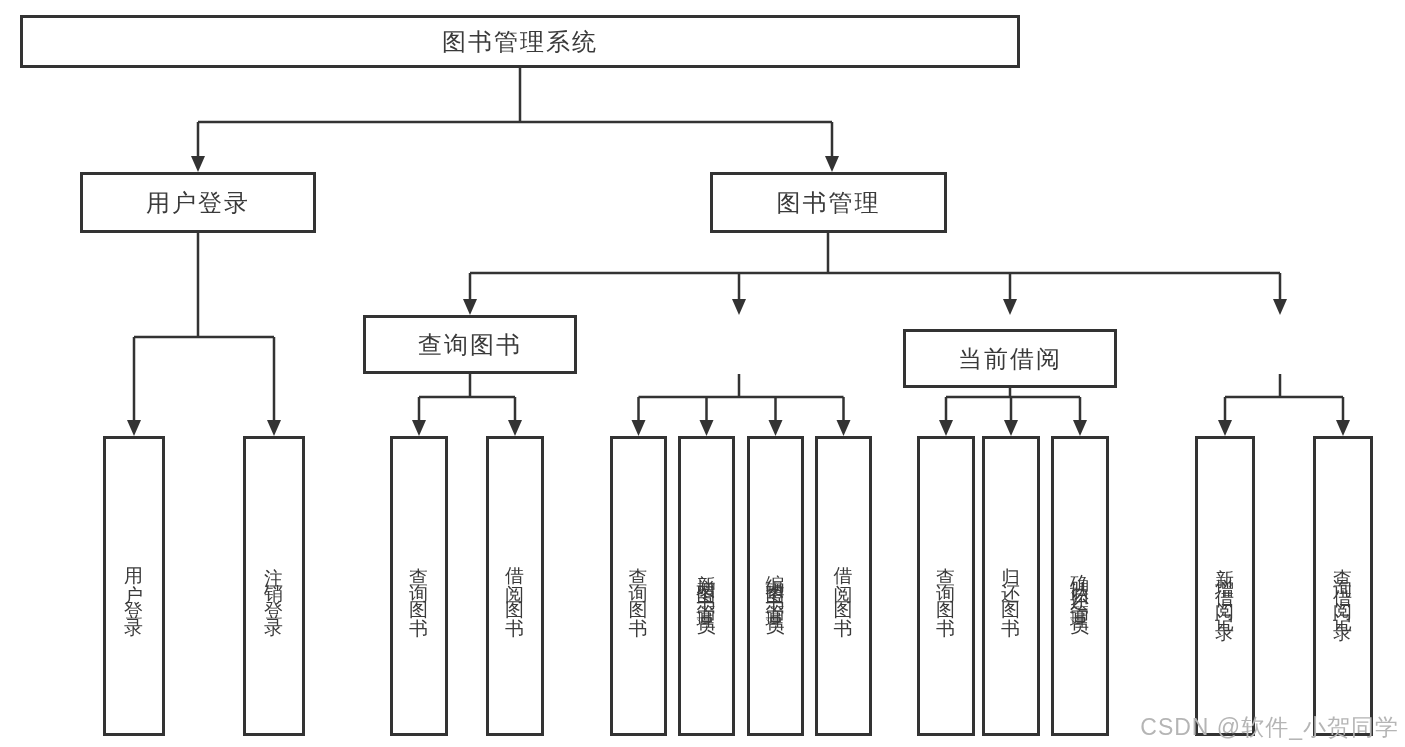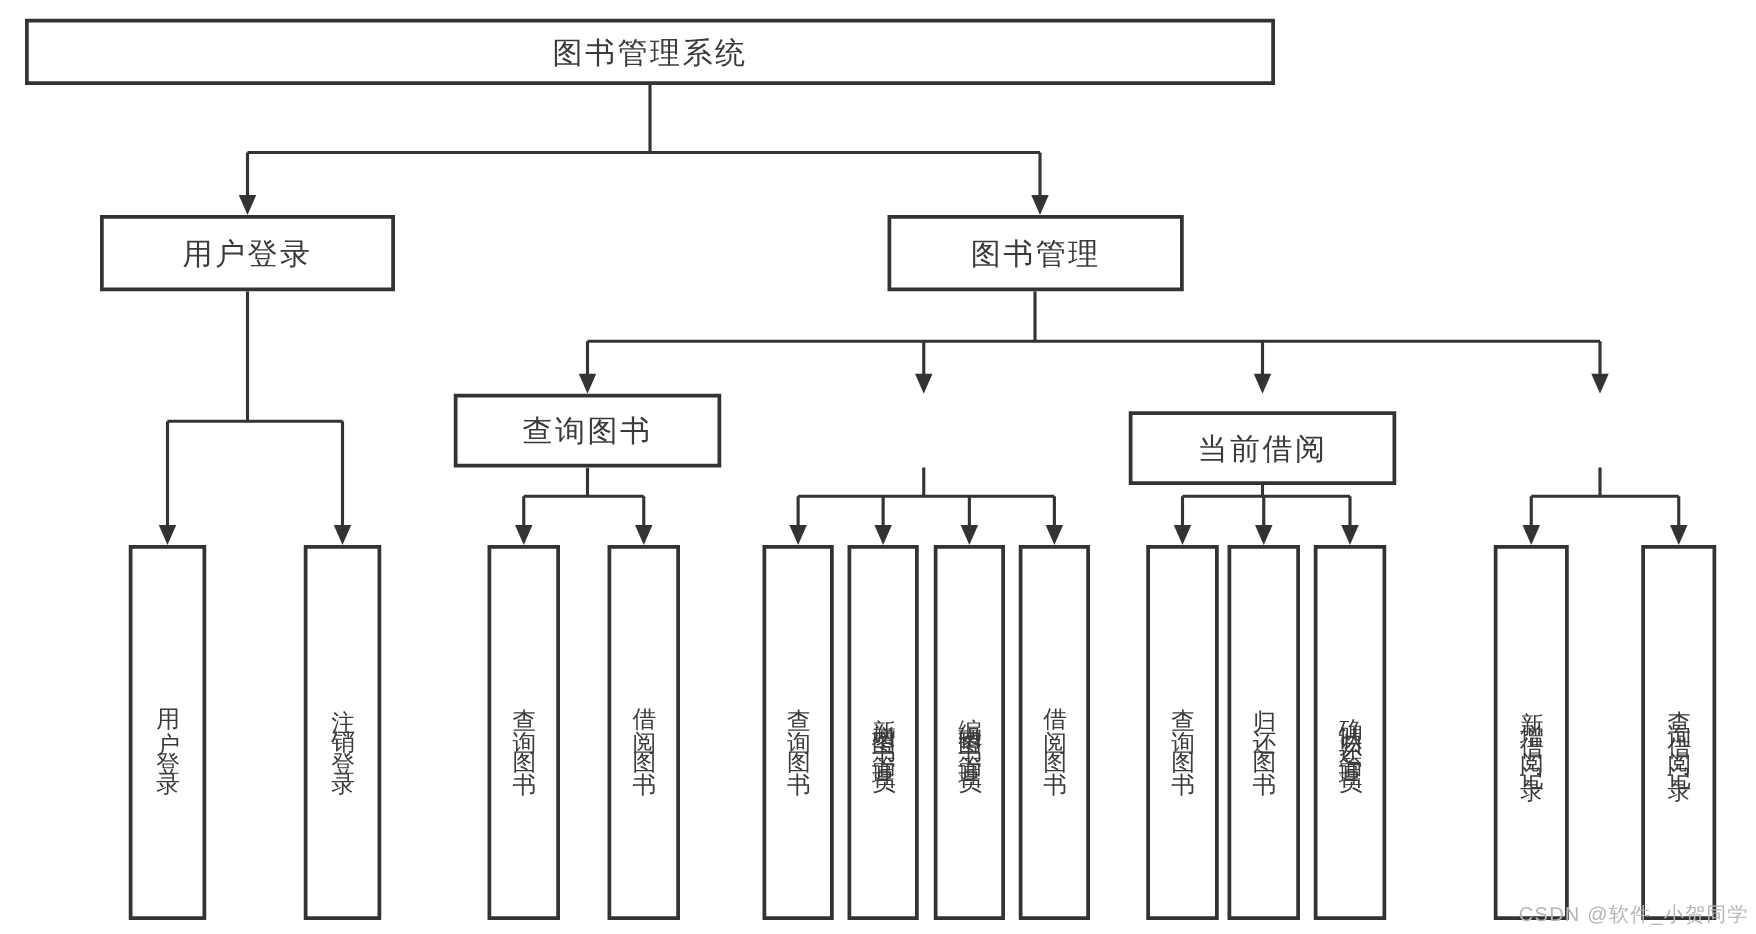--- a/index.html
+++ b/index.html
@@ -56,21 +56,21 @@
   #lf-c4{left:815px;width:57px;}
   #lf-d1{left:917px;width:58px;}
   #lf-d2{left:982px;width:58px;}
   #lf-d3{left:1051px;width:58px;}
   #lf-e1{left:1195px;width:60px;}
   #lf-e2{left:1313px;width:60px;}
   #watermark{
     position:absolute;
     right:6px;bottom:4px;
     z-index:5;
-    font-size:16px;
+    font-size:23px;
     color:#b5b5b5;
     letter-spacing:1px;
     white-space:nowrap;
   }
 </style>
 </head>
 <body>
 
 <div id="canvas">
 

